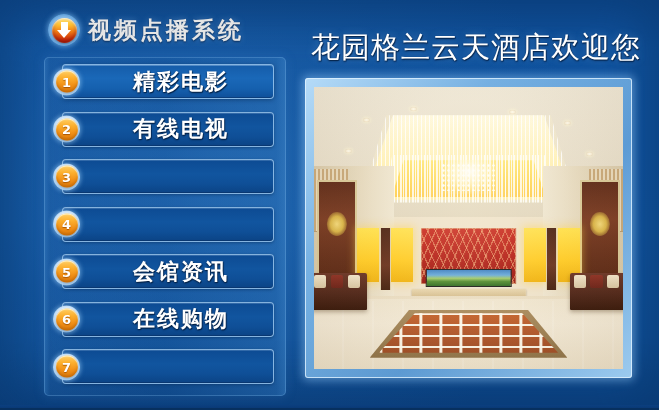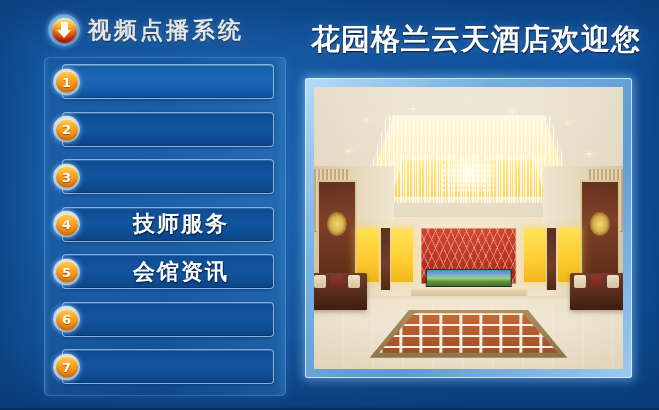--- a/index.html
+++ b/index.html
@@ -110,26 +110,26 @@
     font-weight: bold;
     color: #e5e5e5;
     letter-spacing: 3px;
     text-shadow: 0 1px 2px rgba(4,32,70,0.85), 0 0 6px rgba(170,215,255,0.35);
     white-space: nowrap;
   }
 
   
   #welcome-title {
     position: absolute;
-    left: 304px; top: 20px;
+    left: 304px; top: 28px;
     width: 344px;
     text-align: center;
     font-family: "DejaVu Serif", serif;
     font-size: 29px;
-    font-weight: bold;
+    font-weight: normal;
     color: #ffffff;
     letter-spacing: 1px;
     white-space: nowrap;
     text-shadow: 0 1px 2px rgba(3,28,62,0.9),
                  1px 1px 0 rgba(2,26,58,0.5),
                  0 0 8px rgba(160,210,255,0.30);
   }
 
   
   #menu-panel {
@@ -495,47 +495,49 @@
   </div>
 
   <div id="welcome-title">花园格兰云天酒店欢迎您</div>
 
   <div id="menu-panel">
     <div id="menu-list">
         <div class="menu-item active" style="top: 7px;">
           <span class="badge">
             <span class="badge-inner">1</span>
           </span>
+          <span class="menu-label">精彩电影</span>
         </div>
         <div class="menu-item" style="top: 54.5px;">
           <span class="badge">
             <span class="badge-inner">2</span>
           </span>
+          <span class="menu-label">有线电视</span>
         </div>
         <div class="menu-item" style="top: 102px;">
           <span class="badge">
             <span class="badge-inner">3</span>
           </span>
         </div>
         <div class="menu-item" style="top: 149.5px;">
           <span class="badge">
             <span class="badge-inner">4</span>
           </span>
-          <span class="menu-label">技师服务</span>
         </div>
         <div class="menu-item" style="top: 197px;">
           <span class="badge">
             <span class="badge-inner">5</span>
           </span>
           <span class="menu-label">会馆资讯</span>
         </div>
         <div class="menu-item" style="top: 244.5px;">
           <span class="badge">
             <span class="badge-inner">6</span>
           </span>
+          <span class="menu-label">在线购物</span>
         </div>
         <div class="menu-item" style="top: 292px;">
           <span class="badge">
             <span class="badge-inner">7</span>
           </span>
         </div>
       </div>
   </div>
 
   <div id="photo-frame">

